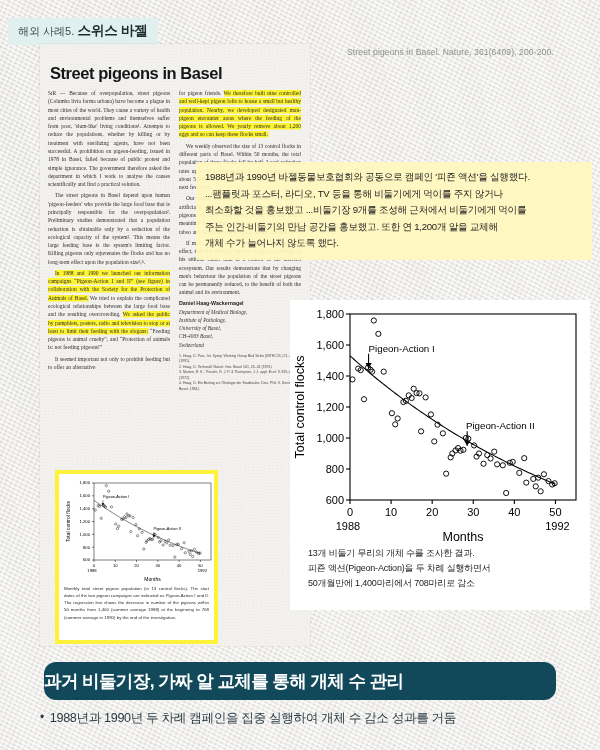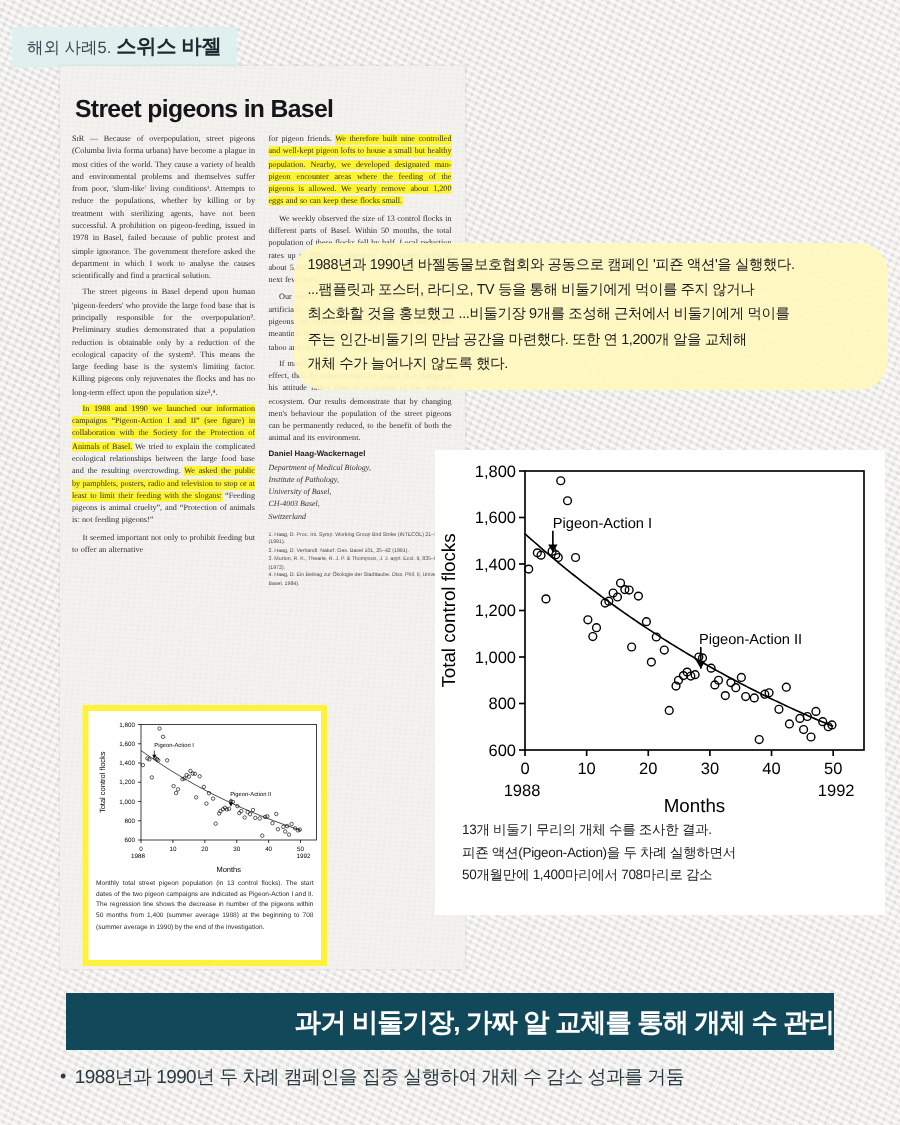--- a/index.html
+++ b/index.html
@@ -92,21 +92,20 @@
     font-family: "Liberation Sans", sans-serif;
     font-size: 4.4px; line-height: 1.62; color: #2c2c2c;
     text-align: justify; margin-top: 3px;
   }
 
   
   .callout {
     position: absolute; left: 196px; top: 162px;
     width: 396px; padding: 7px 9px 8px 9px;
     background: rgba(255,247,190,.93);
-    border-radius: 20px;
   }
   .callout p {
     font-size: 9.6px; line-height: 1.72; color: #1b1b1b;
     letter-spacing: -.25px; white-space: nowrap;
   }
 
   
   .chartpanel {
     position: absolute; left: 290px; top: 300px;
     width: 300px; height: 310px;
@@ -116,21 +115,21 @@
   .chart-cap {
     position: absolute; left: 18px; top: 246px; right: 4px;
     font-size: 9px; line-height: 1.65; color: #1b1b1b; letter-spacing: -.2px;
   }
 
   
   .footer-bar {
     position: absolute; left: 44px; top: 662px;
     width: 512px; height: 38px;
     background: #11495a;
-    display: flex; align-items: center; justify-content: flex-end;
+    display: flex; align-items: center; justify-content: flex-start; border-radius: 12px;
   }
   .footer-bar span {
     color: #fff; font-weight: bold; font-size: 17.5px; letter-spacing: -.6px;
   }
   .footer-bullet {
     position: absolute; left: 40px; top: 710px; width: 540px;
     font-size: 12.6px; color: #2a3b44; letter-spacing: -.35px;
     display: flex; align-items: flex-start; gap: 6px;
   }
   .footer-bullet .dot { font-size: 12px; line-height: 1.25; }
@@ -139,20 +138,21 @@
 </style>
 </head>
 <body>
 
 <div class="badge">
   <span class="pre">해외 사례5.</span>
   <span class="strong">스위스 바젤</span>
 </div>
 
 <div class="citation">
+  <div>Street pigeons in Basel. Nature, 361(6409), 200-200.</div>
 </div>
 
 <div class="article">
   <div class="art-title">Street pigeons in Basel</div>
   <div class="cols">
 
     <div class="col">
       <div class="p">SɪR — Because of overpopulation, street pigeons (Columba livia forma urbana) have become a plague in most cities of the world. They cause a variety of health and environmental problems and themselves suffer from poor, 'slum-like' living conditions¹. Attempts to reduce the populations, whether by killing or by treatment with sterilizing agents, have not been successful. A prohibition on pigeon-feeding, issued in 1978 in Basel, failed because of public protest and simple ignorance. The government therefore asked the department in which I work to analyse the causes scientifically and find a practical solution.</div>
       <div class="p indent">The street pigeons in Basel depend upon human 'pigeon-feeders' who provide the large food base that is principally responsible for the overpopulation². Preliminary studies demonstrated that a population reduction is obtainable only by a reduction of the ecological capacity of the system³. This means the large feeding base is the system's limiting factor. Killing pigeons only rejuvenates the flocks and has no long-term effect upon the population size³,⁴.</div>
       <div class="p indent">
@@ -288,21 +288,21 @@
         <polygon points="88.55636363636364,57.24166666666667 91.31636363636363,57.24166666666667 89.93636363636364,59.541666666666664" fill="#000"></polygon>
       </svg>
   </div>
   <div class="mini-cap">Monthly total street pigeon population (in 13 control flocks). The start dates of the two pigeon campaigns are indicated as Pigeon-Action I and II. The regression line shows the decrease in number of the pigeons within 50 months from 1,400 (summer average 1988) at the beginning to 708 (summer average in 1990) by the end of the investigation.</div>
 </div>
 
 <div class="callout">
   <p>1988년과 1990년 바젤동물보호협회와 공동으로 캠페인 '피죤 액션'을 실행했다.</p>
   <p>...팸플릿과 포스터, 라디오, TV 등을 통해 비둘기에게 먹이를 주지 않거나</p>
   <p>최소화할 것을 홍보했고 ...비둘기장 9개를 조성해 근처에서 비둘기에게 먹이를</p>
-  <p>주는 인간-비둘기의 만남 공간을 마련했다. 또한 연 1,200개 알을 교체해</p>
+  <p>주는 인간-비둘기의 만남 공간을 홍보했고. 또한 연 1,200개 알을 교체해</p>
   <p>개체 수가 늘어나지 않도록 했다.</p>
 </div>
 
 <div class="chartpanel">
   <div class="chart-area">
     <svg id="main-svg" width="300" height="238" viewBox="0 0 300 238">
         <rect x="60" y="10" width="226" height="186" fill="none" stroke="#000" stroke-width="1.1"></rect>
         <line x1="56" y1="196" x2="60" y2="196" stroke="#000" stroke-width="1.1"></line>
         <text x="54" y="199.85" text-anchor="end" font-size="11" fill="#000">600</text>
         <line x1="56" y1="165" x2="60" y2="165" stroke="#000" stroke-width="1.1"></line>

